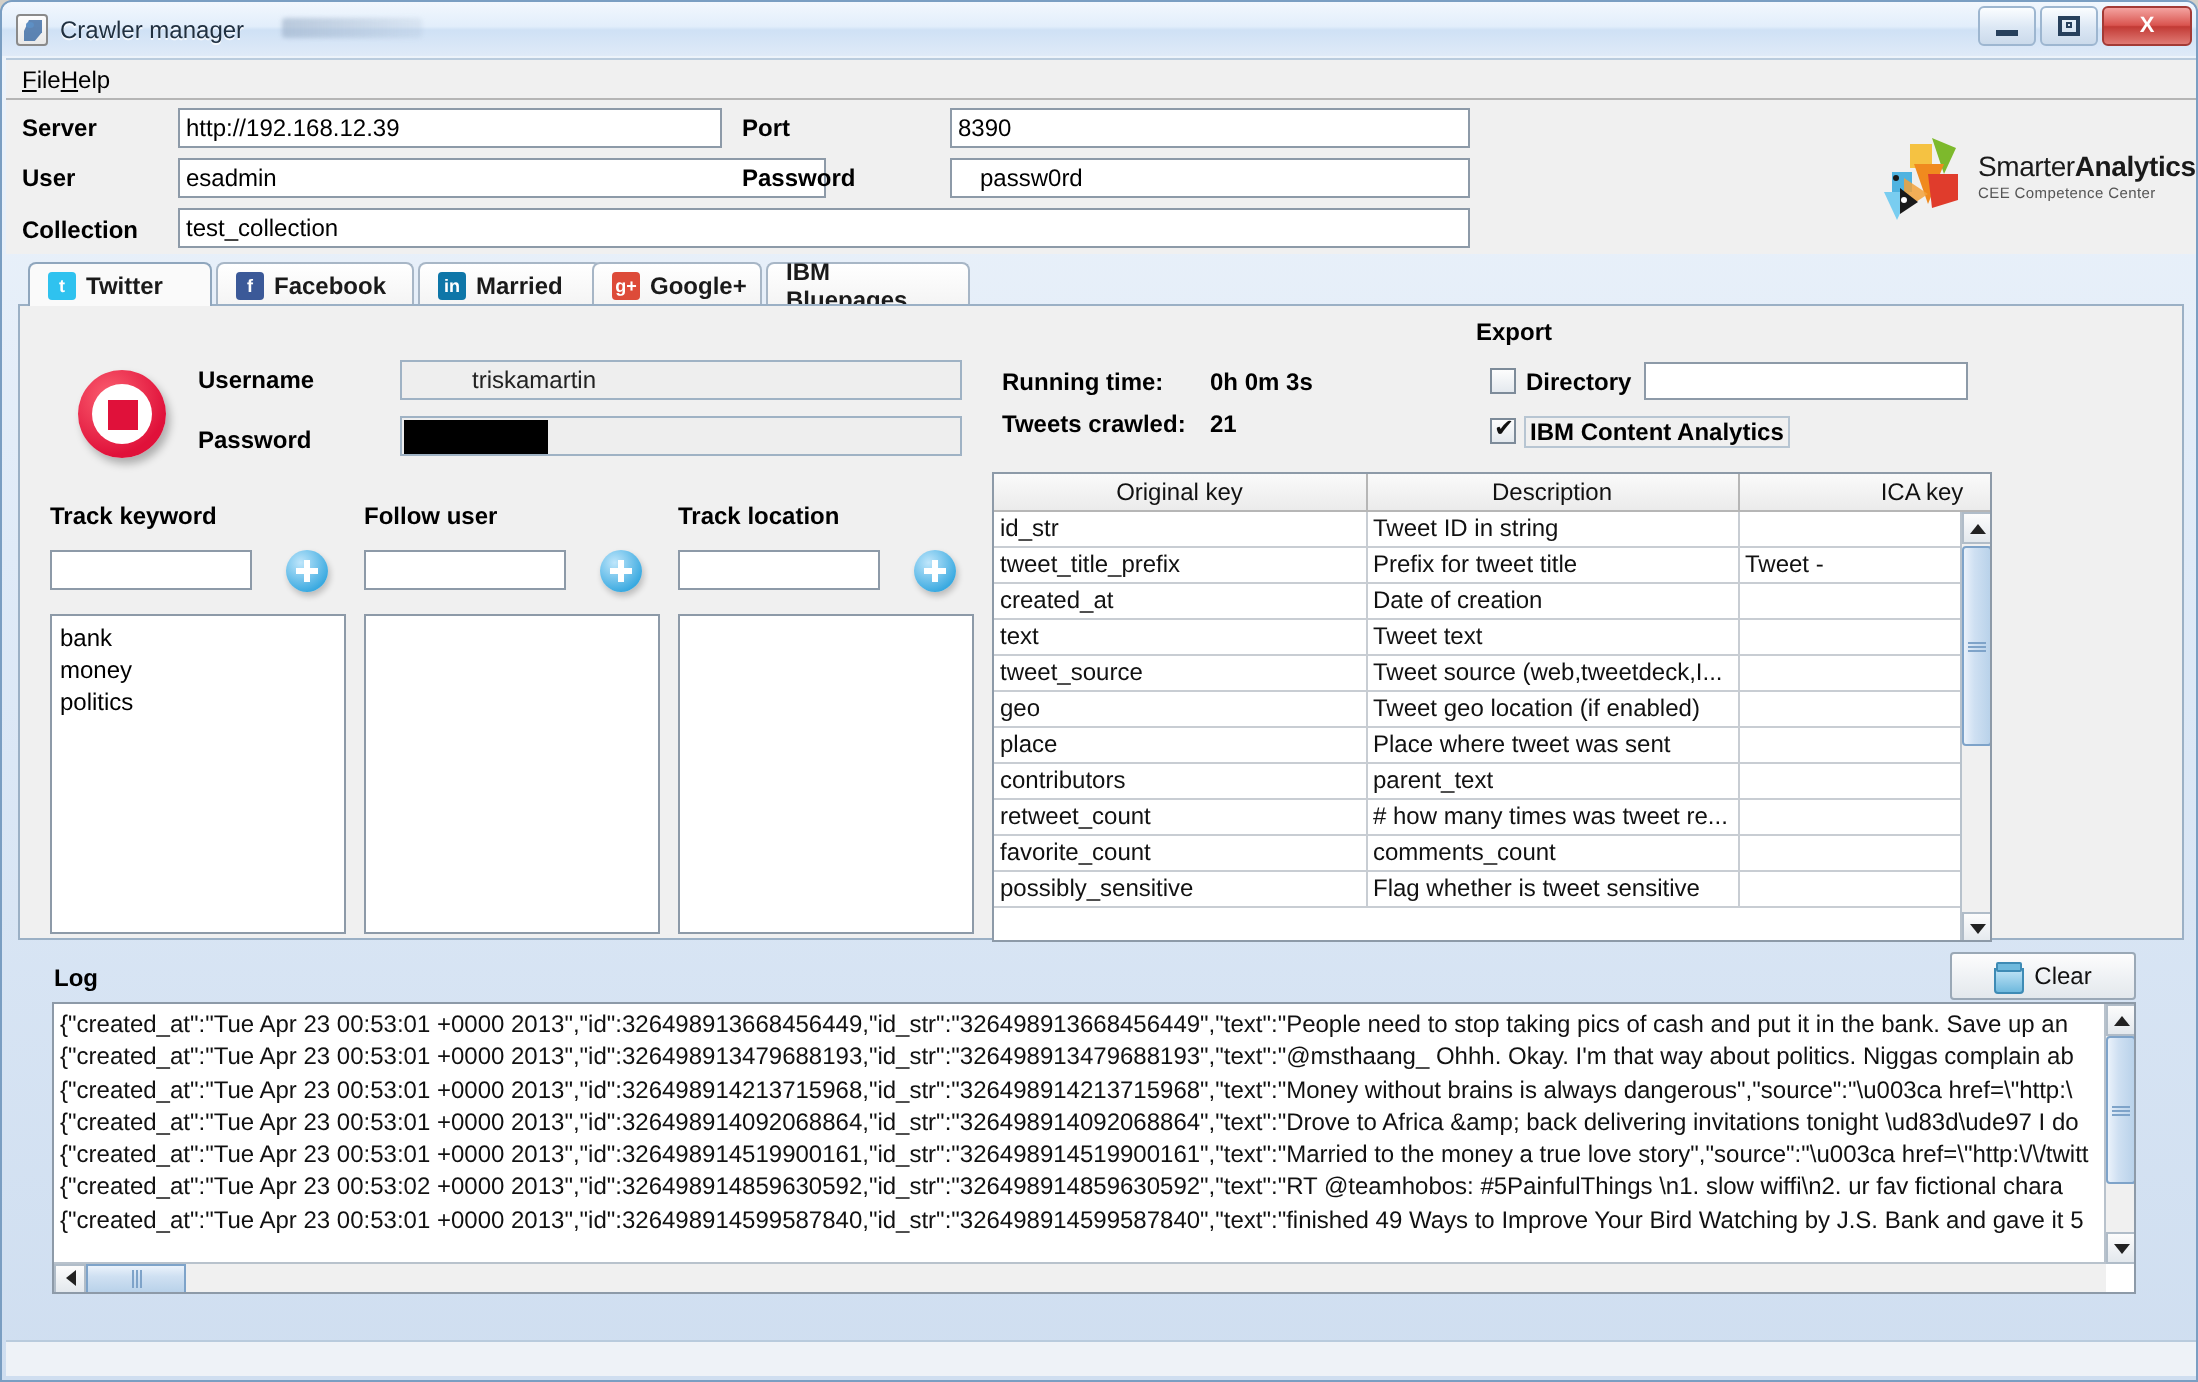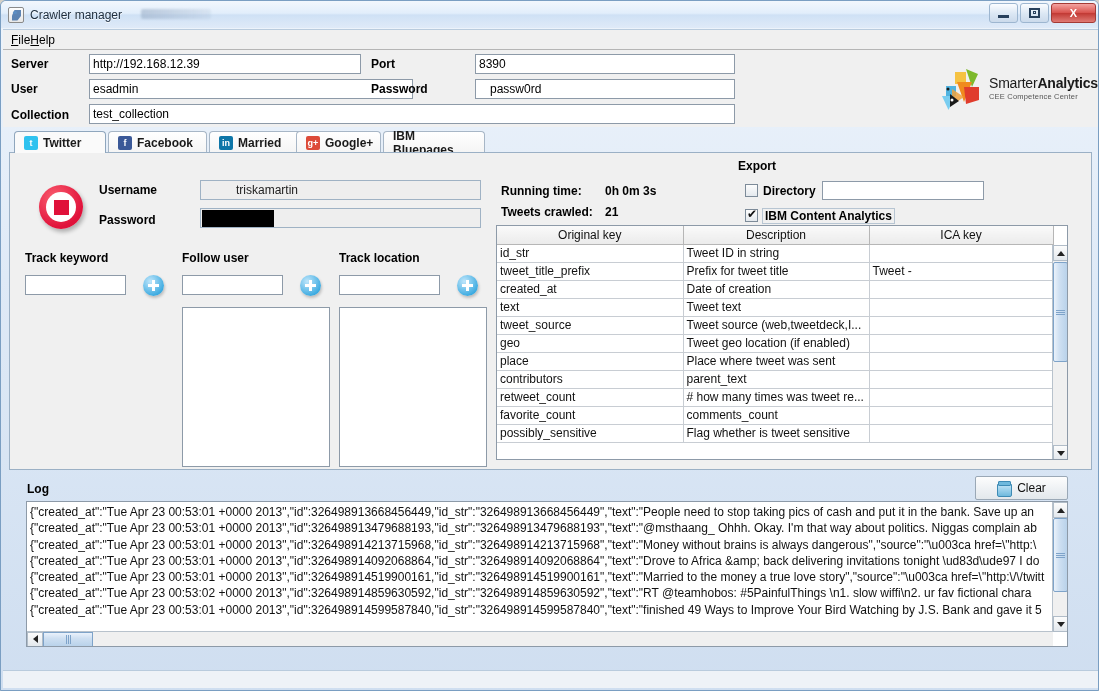--- a/index.html
+++ b/index.html
@@ -300,20 +300,25 @@
     <span class="lbl" style="left:89px;top:30px;">Username</span>
     <div class="grayfield" style="left:190px;top:27px;width:281px;height:20px;padding-left:35px;">triskamartin</div>
 
     <span class="lbl" style="left:89px;top:60px;">Password</span>
     <div class="grayfield" style="left:190px;top:55px;width:281px;height:20px;"></div>
     <div style="position:absolute;left:192px;top:57px;width:72px;height:17px;background:#000;"></div>
 
     <span class="lbl" style="left:15px;top:98px;">Track keyword</span>
     <div class="tfield" style="left:15px;top:122px;width:101px;height:20px;"></div>
     <div class="plus-ico" style="left:133px;top:122px;"></div>
+    <div class="listbox" style="left:15px;top:154px;width:148px;height:160px;">
+      <div>bank</div>
+      <div>money</div>
+      <div>politics</div>
+    </div>
 
     <span class="lbl" style="left:172px;top:98px;">Follow user</span>
     <div class="tfield" style="left:172px;top:122px;width:101px;height:20px;"></div>
     <div class="plus-ico" style="left:290px;top:122px;"></div>
     <div class="listbox" style="left:172px;top:154px;width:148px;height:160px;"></div>
 
     <span class="lbl" style="left:329px;top:98px;">Track location</span>
     <div class="tfield" style="left:329px;top:122px;width:101px;height:20px;"></div>
     <div class="plus-ico" style="left:447px;top:122px;"></div>
     <div class="listbox" style="left:329px;top:154px;width:148px;height:160px;"></div>
@@ -324,21 +329,21 @@
     <span class="lbl" style="left:595px;top:52px;">21</span>
 
     <span class="lbl" style="left:728px;top:6px;">Export</span>
     <div class="chk" style="left:735px;top:31px;"></div>
     <span class="chk-lbl" style="left:753px;top:31px;">Directory</span>
     <div class="tfield" style="left:812px;top:28px;width:162px;height:19px;"></div>
 
     <div class="chk on" style="left:735px;top:56px;"></div>
     <span class="chk-lbl boxed" style="left:752px;top:55px;">IBM Content Analytics</span>
 
-    <div class="tablewrap" style="left:486px;top:72px;width:572px;height:235px;">
+    <div class="tablewrap" style="left:486px;top:83px;width:500px;height:235px;">
       <table class="keys">
         <thead>
           <tr>
             <th style="width:186px">Original key</th>
             <th style="width:186px">Description</th>
             <th style="width:184px">ICA key</th>
           </tr>
         </thead>
         <tbody id="keys-body">
             <tr>

